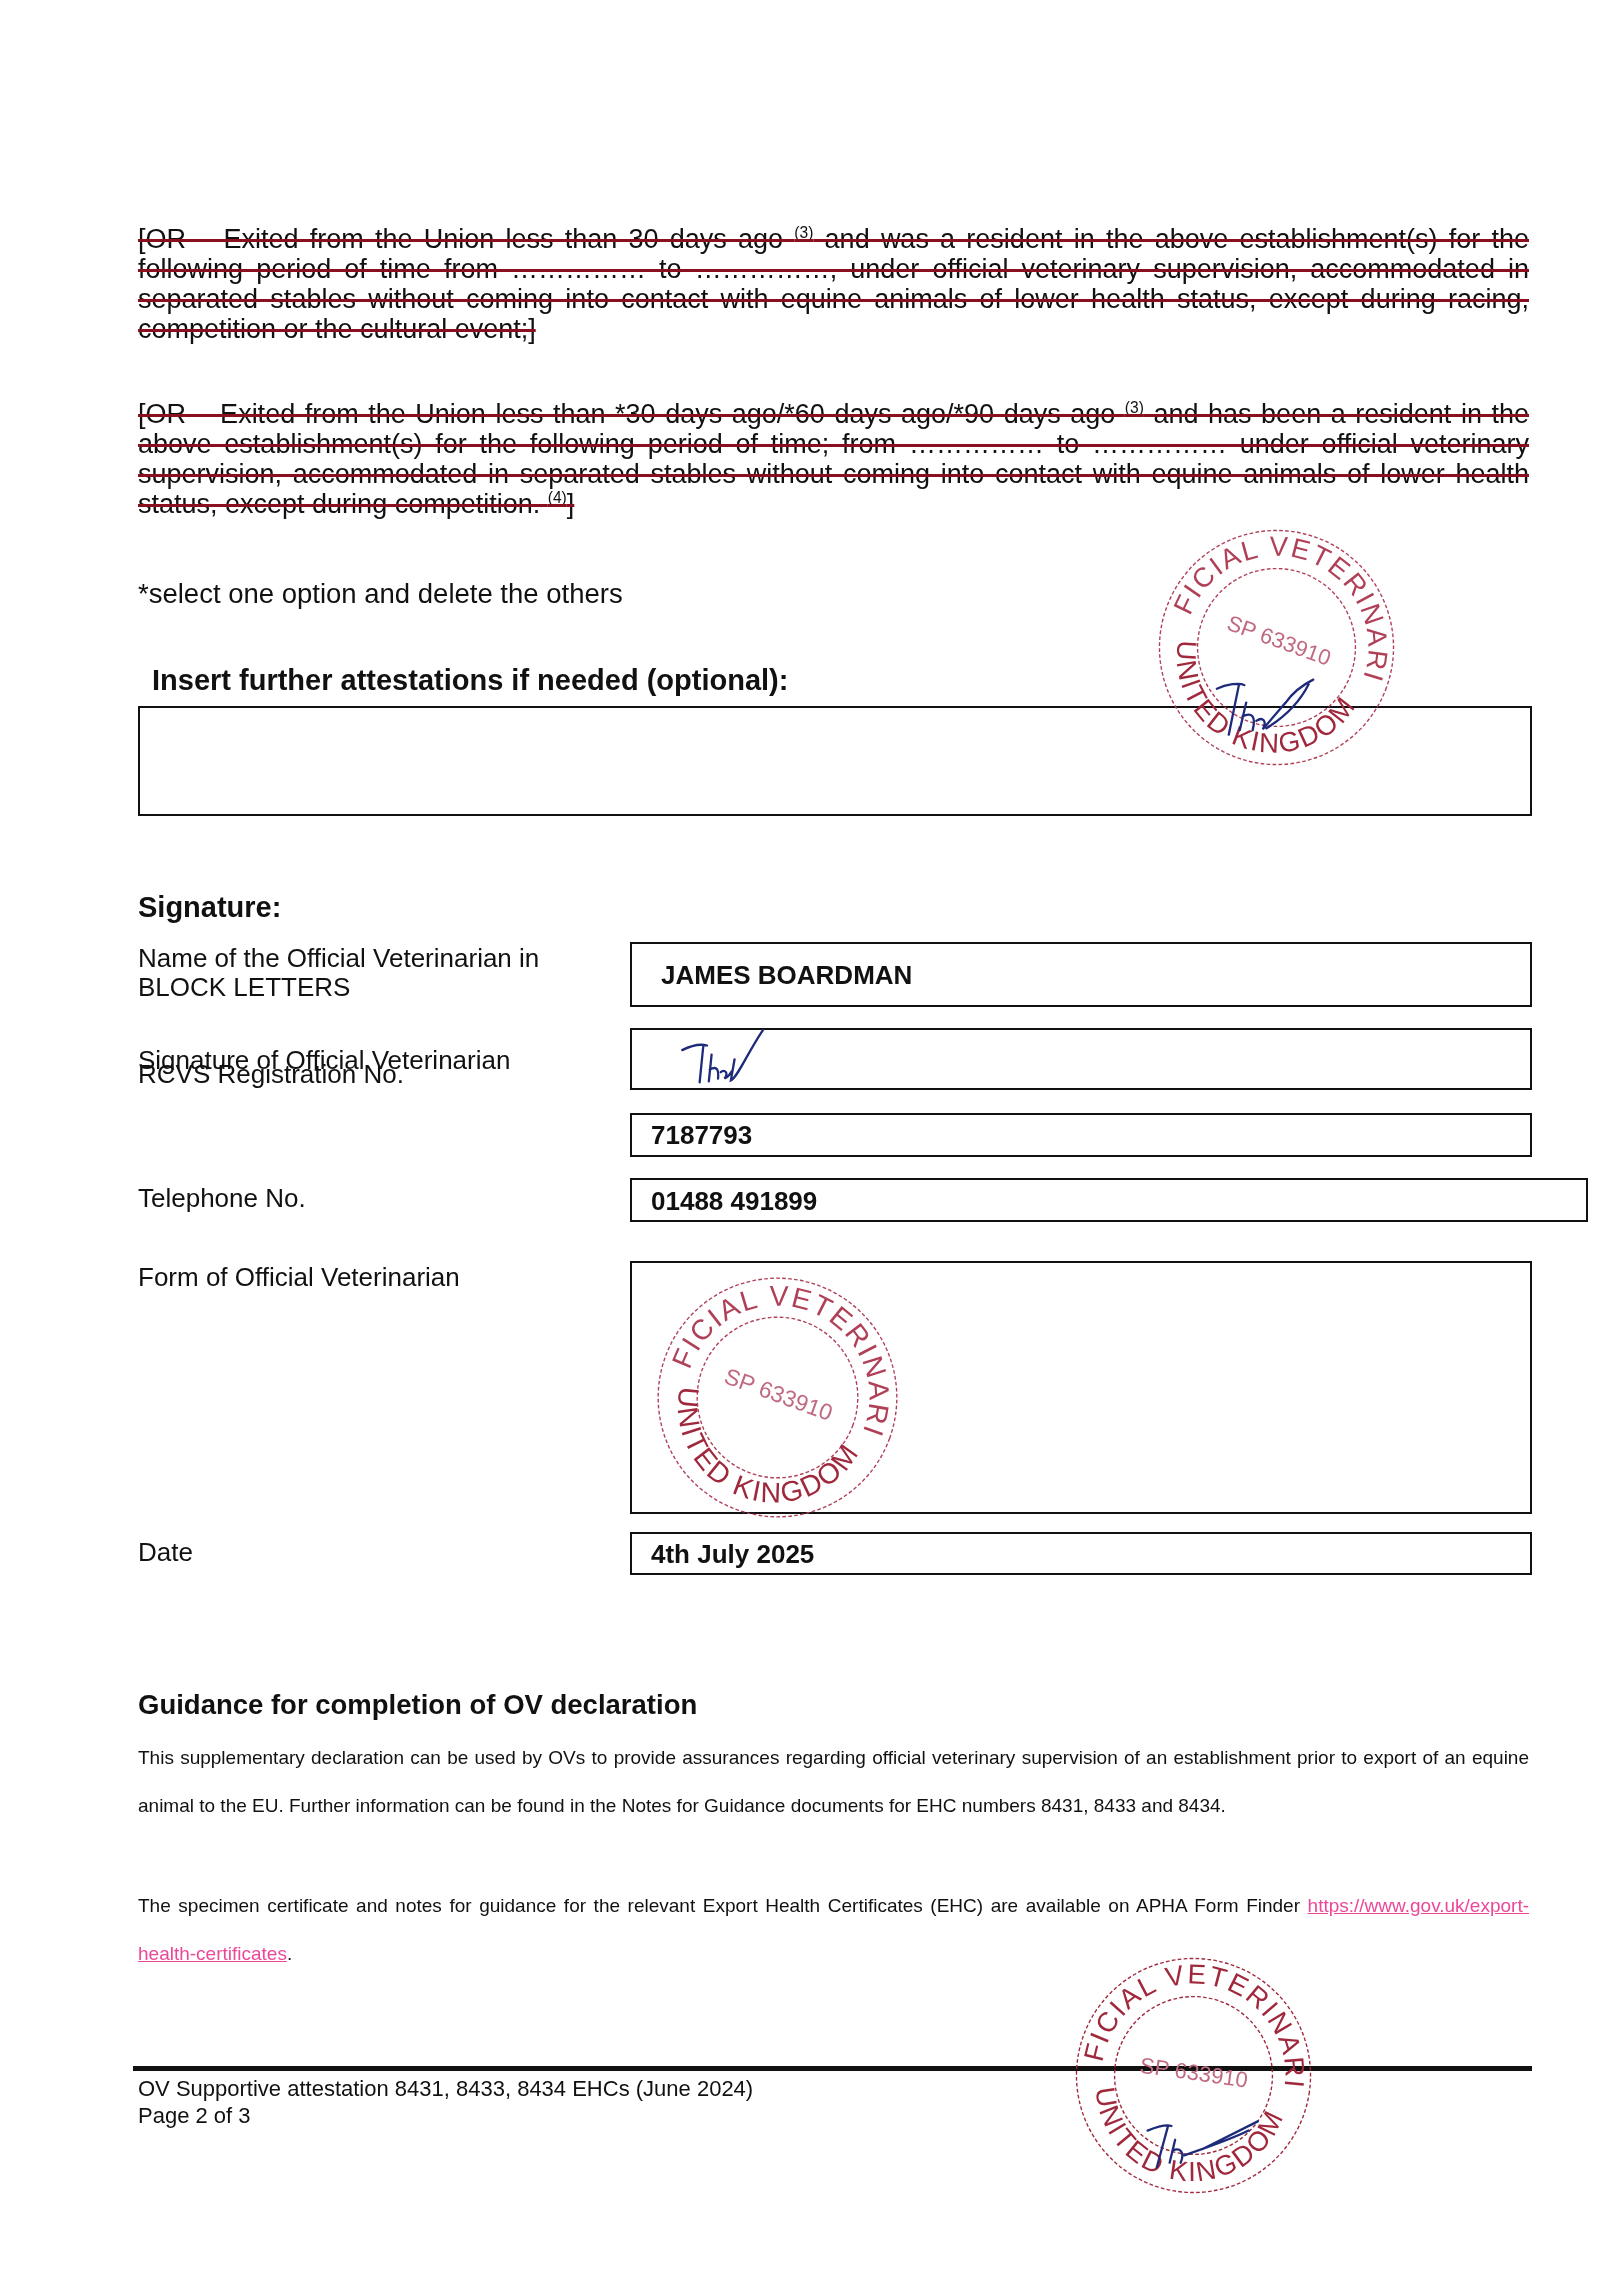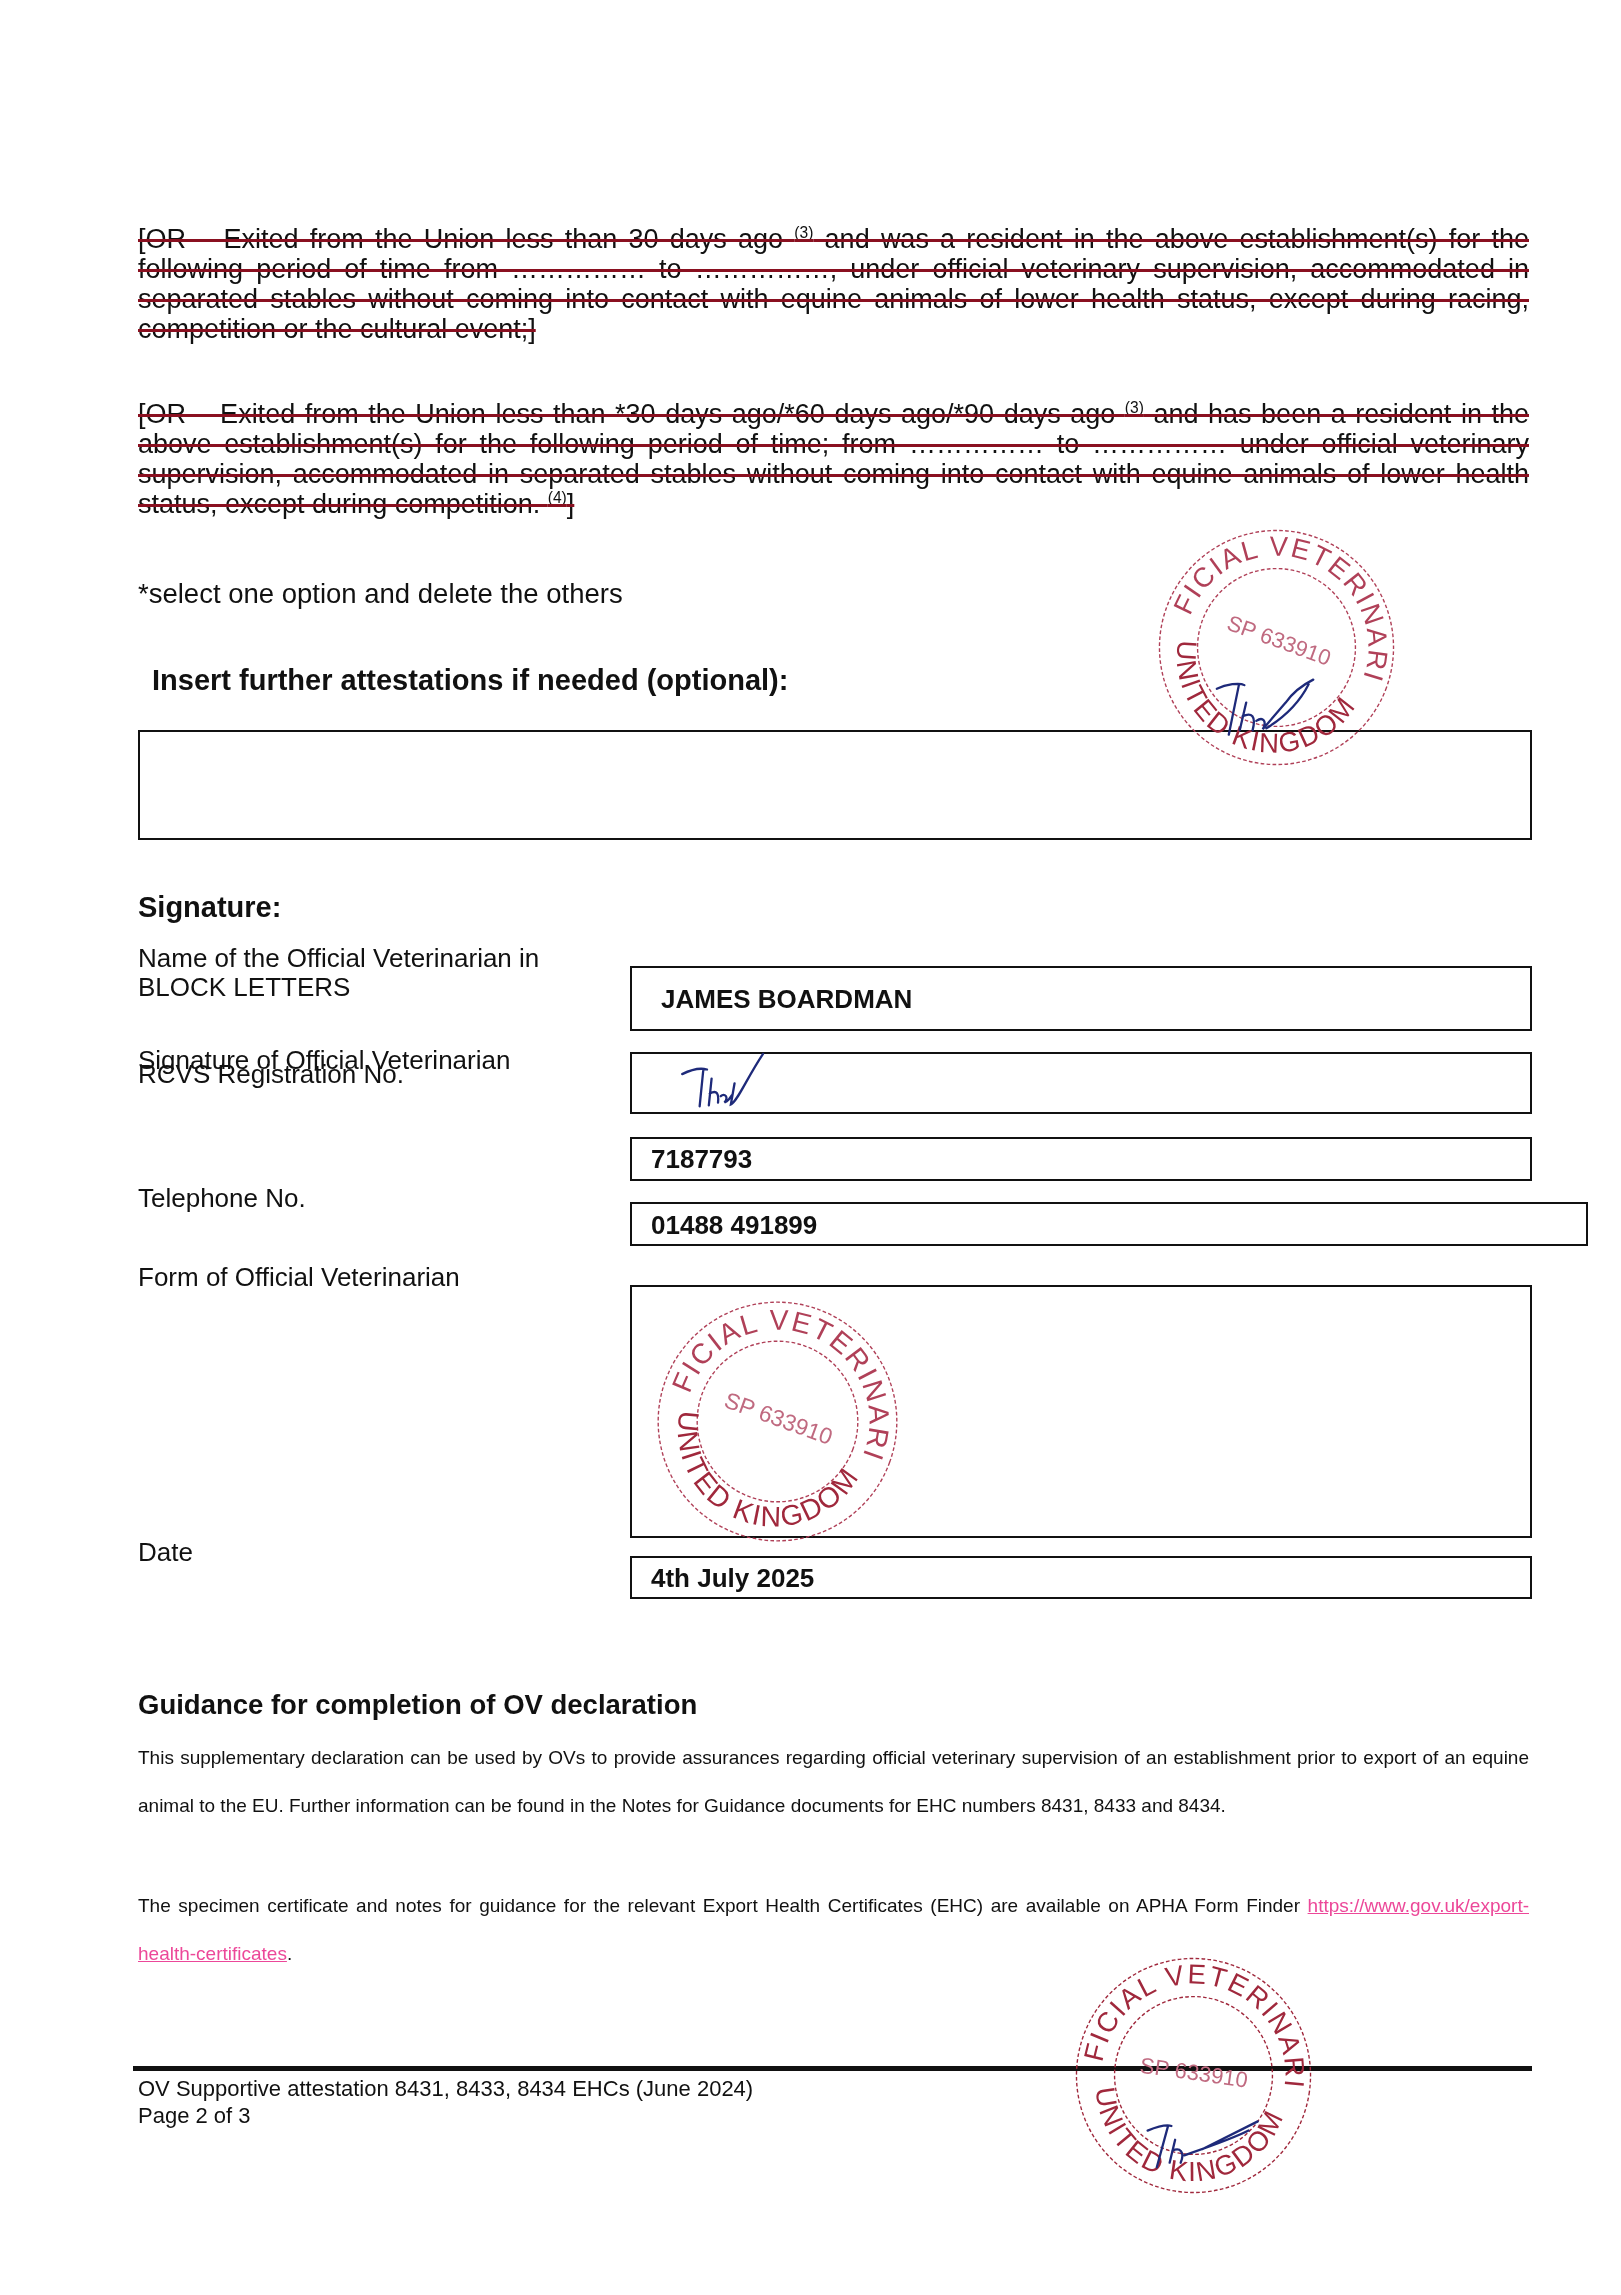--- a/index.html
+++ b/index.html
@@ -5,21 +5,21 @@
   html, body { margin: 0; padding: 0; background: #ffffff; }
   body { width: 1622px; height: 2295px; position: relative; overflow: hidden;
          font-family: "Liberation Sans", sans-serif; color: #111111; }
   .abs { position: absolute; }
   .para { position: absolute; left: 138px; width: 1391px; font-size: 27px; line-height: 30px;
           text-align: justify; text-align-last: left; }
   .struck { text-decoration: line-through; text-decoration-color: #8a1020; text-decoration-thickness: 3.2px; }
   .struck sup { font-size: 15.6px; line-height: 0; }
   .note { font-size: 27.5px; }
   .h-bold { font-weight: bold; font-size: 29px; }
-  .box { position: absolute; border: 2.3px solid #111; box-sizing: border-box; background: transparent; margin-top: 24px; }
+  .box { position: absolute; border: 2.3px solid #111; box-sizing: border-box; background: transparent; }
   .label { position: absolute; left: 138px; font-size: 26px; line-height: 29px; }
   .value { position: absolute; font-weight: bold; font-size: 26px; line-height: 29px; }
   .guidance { position: absolute; left: 138px; width: 1391px; font-size: 19px; line-height: 48px;
               text-align: justify; text-align-last: left; }
   .link { color: #ec4899; text-decoration: underline; }
   .footer { position: absolute; left: 138px; font-size: 22px; line-height: 27px; }
   .rule { position: absolute; left: 133px; width: 1399px; height: 4.6px; background: #111; top: 2066px; }
   .stamp { position: absolute; }
 </style>
 </head>

